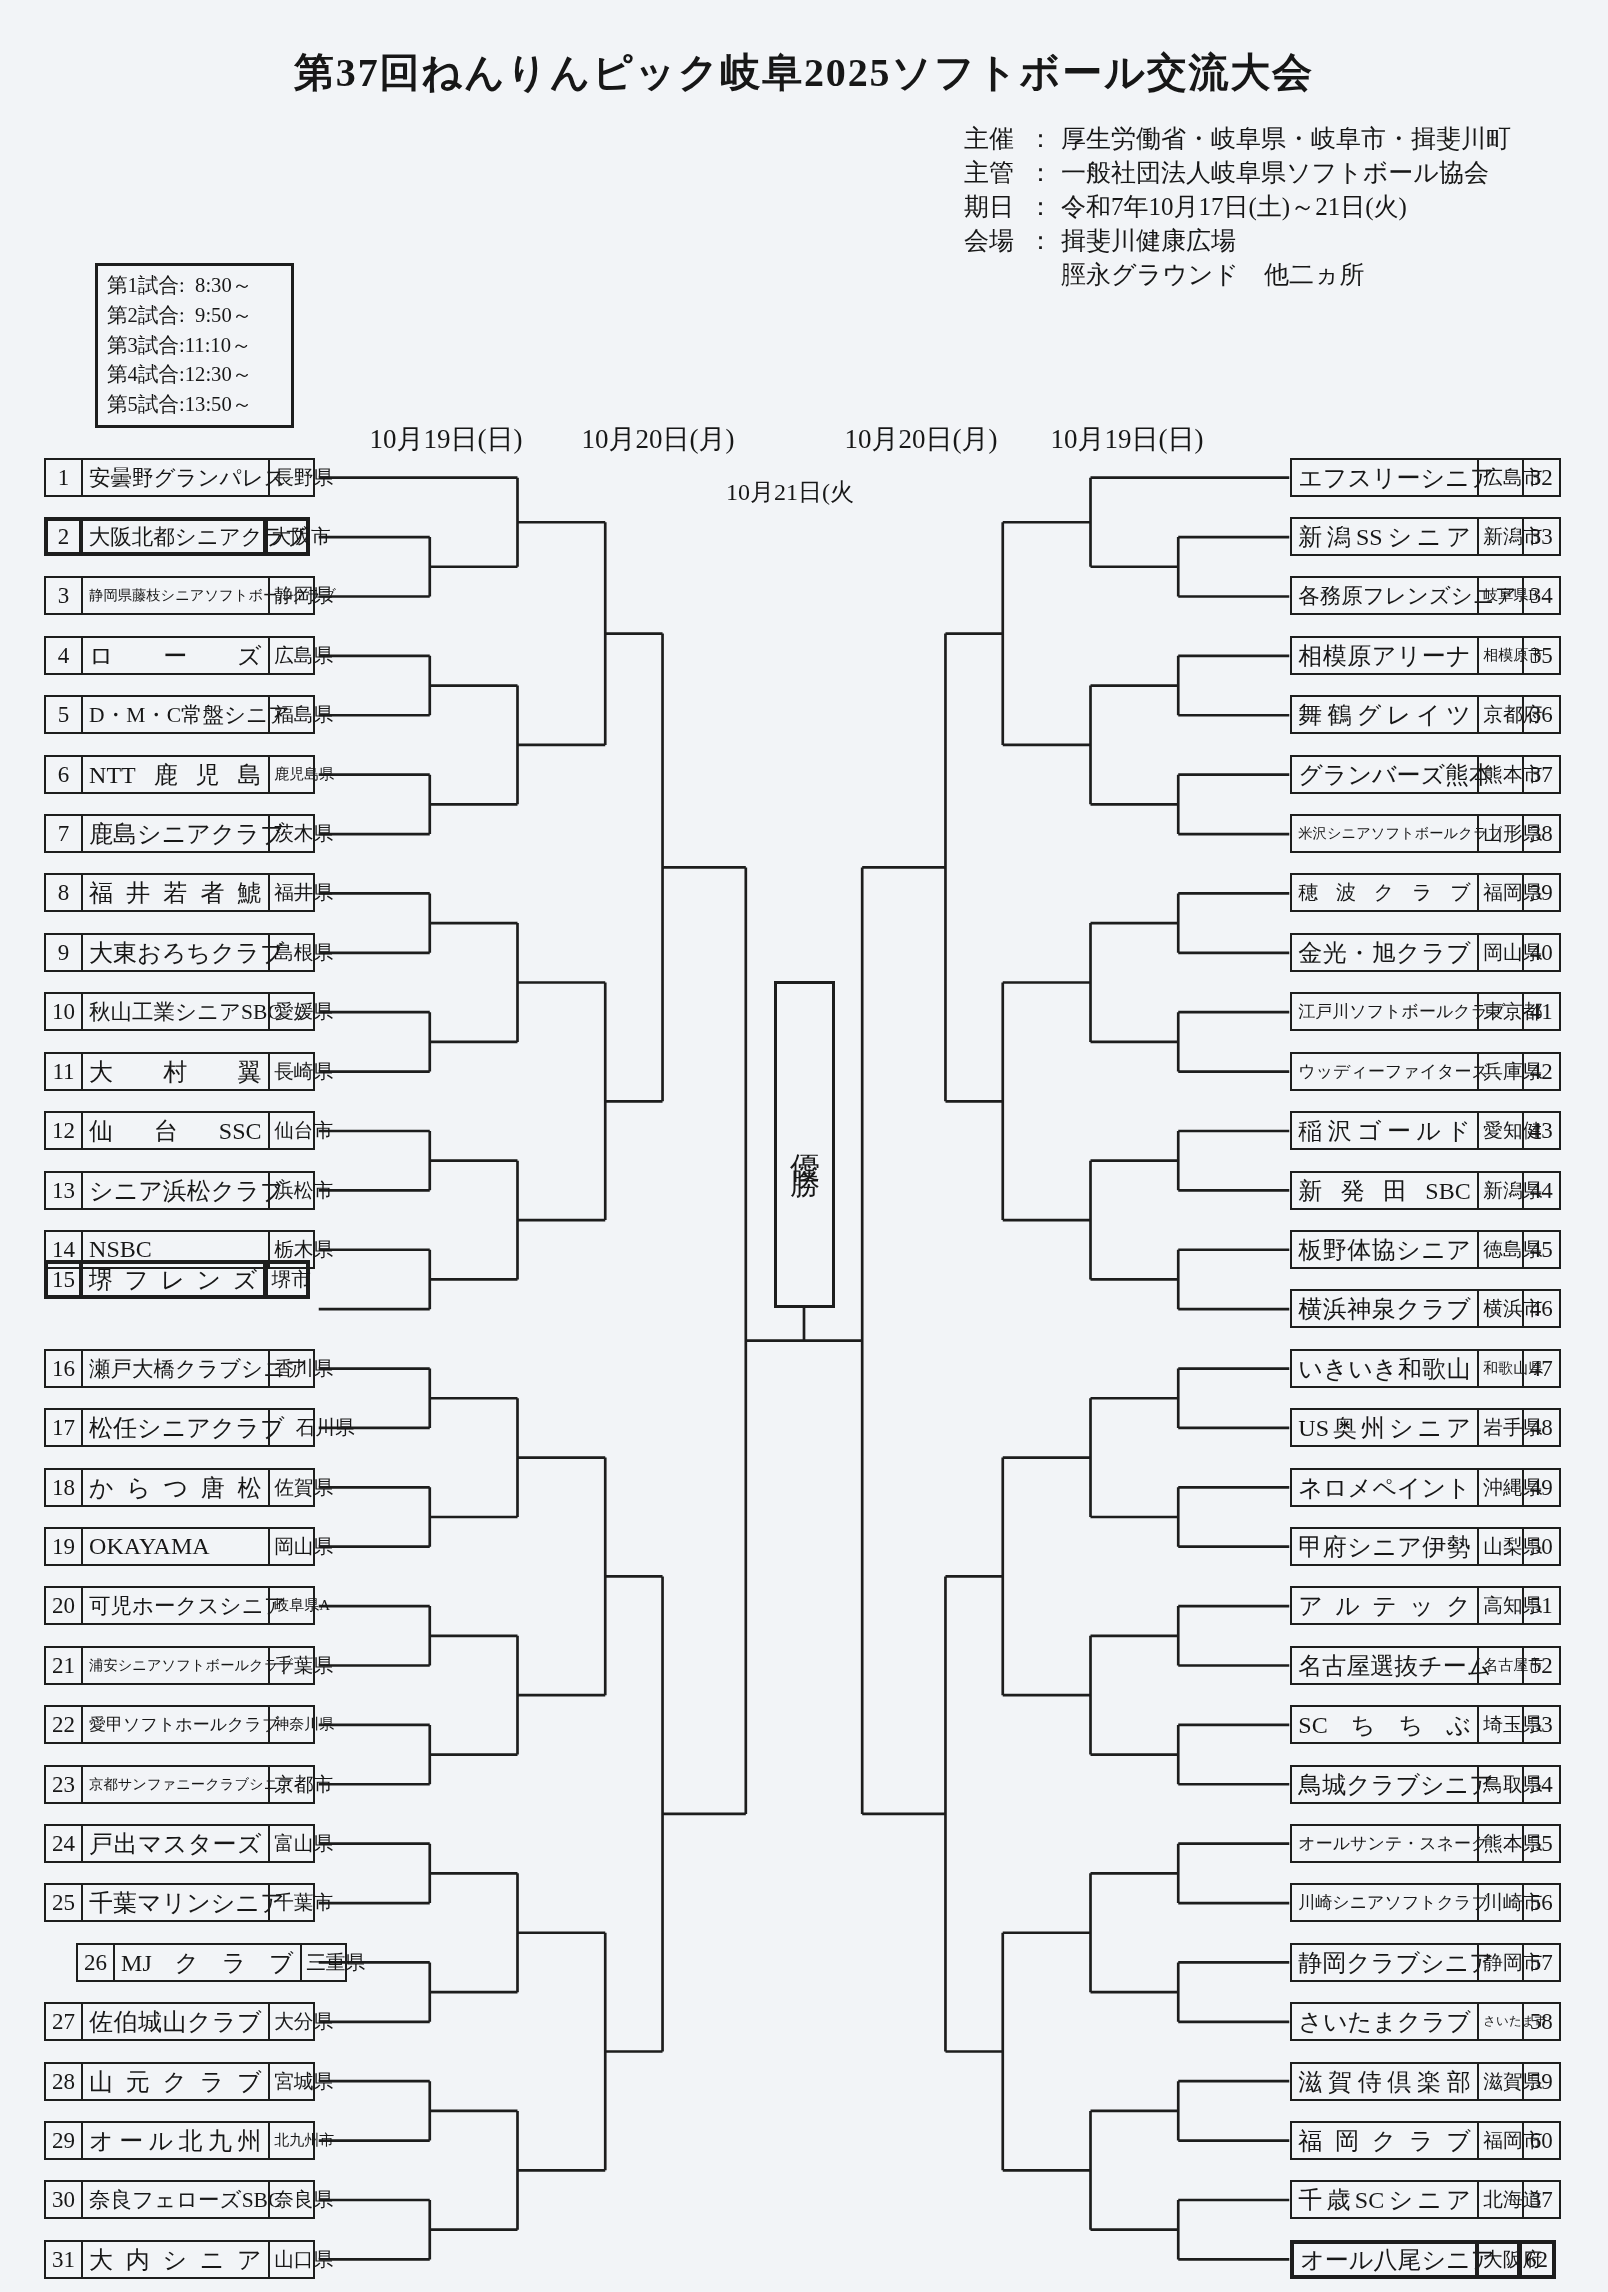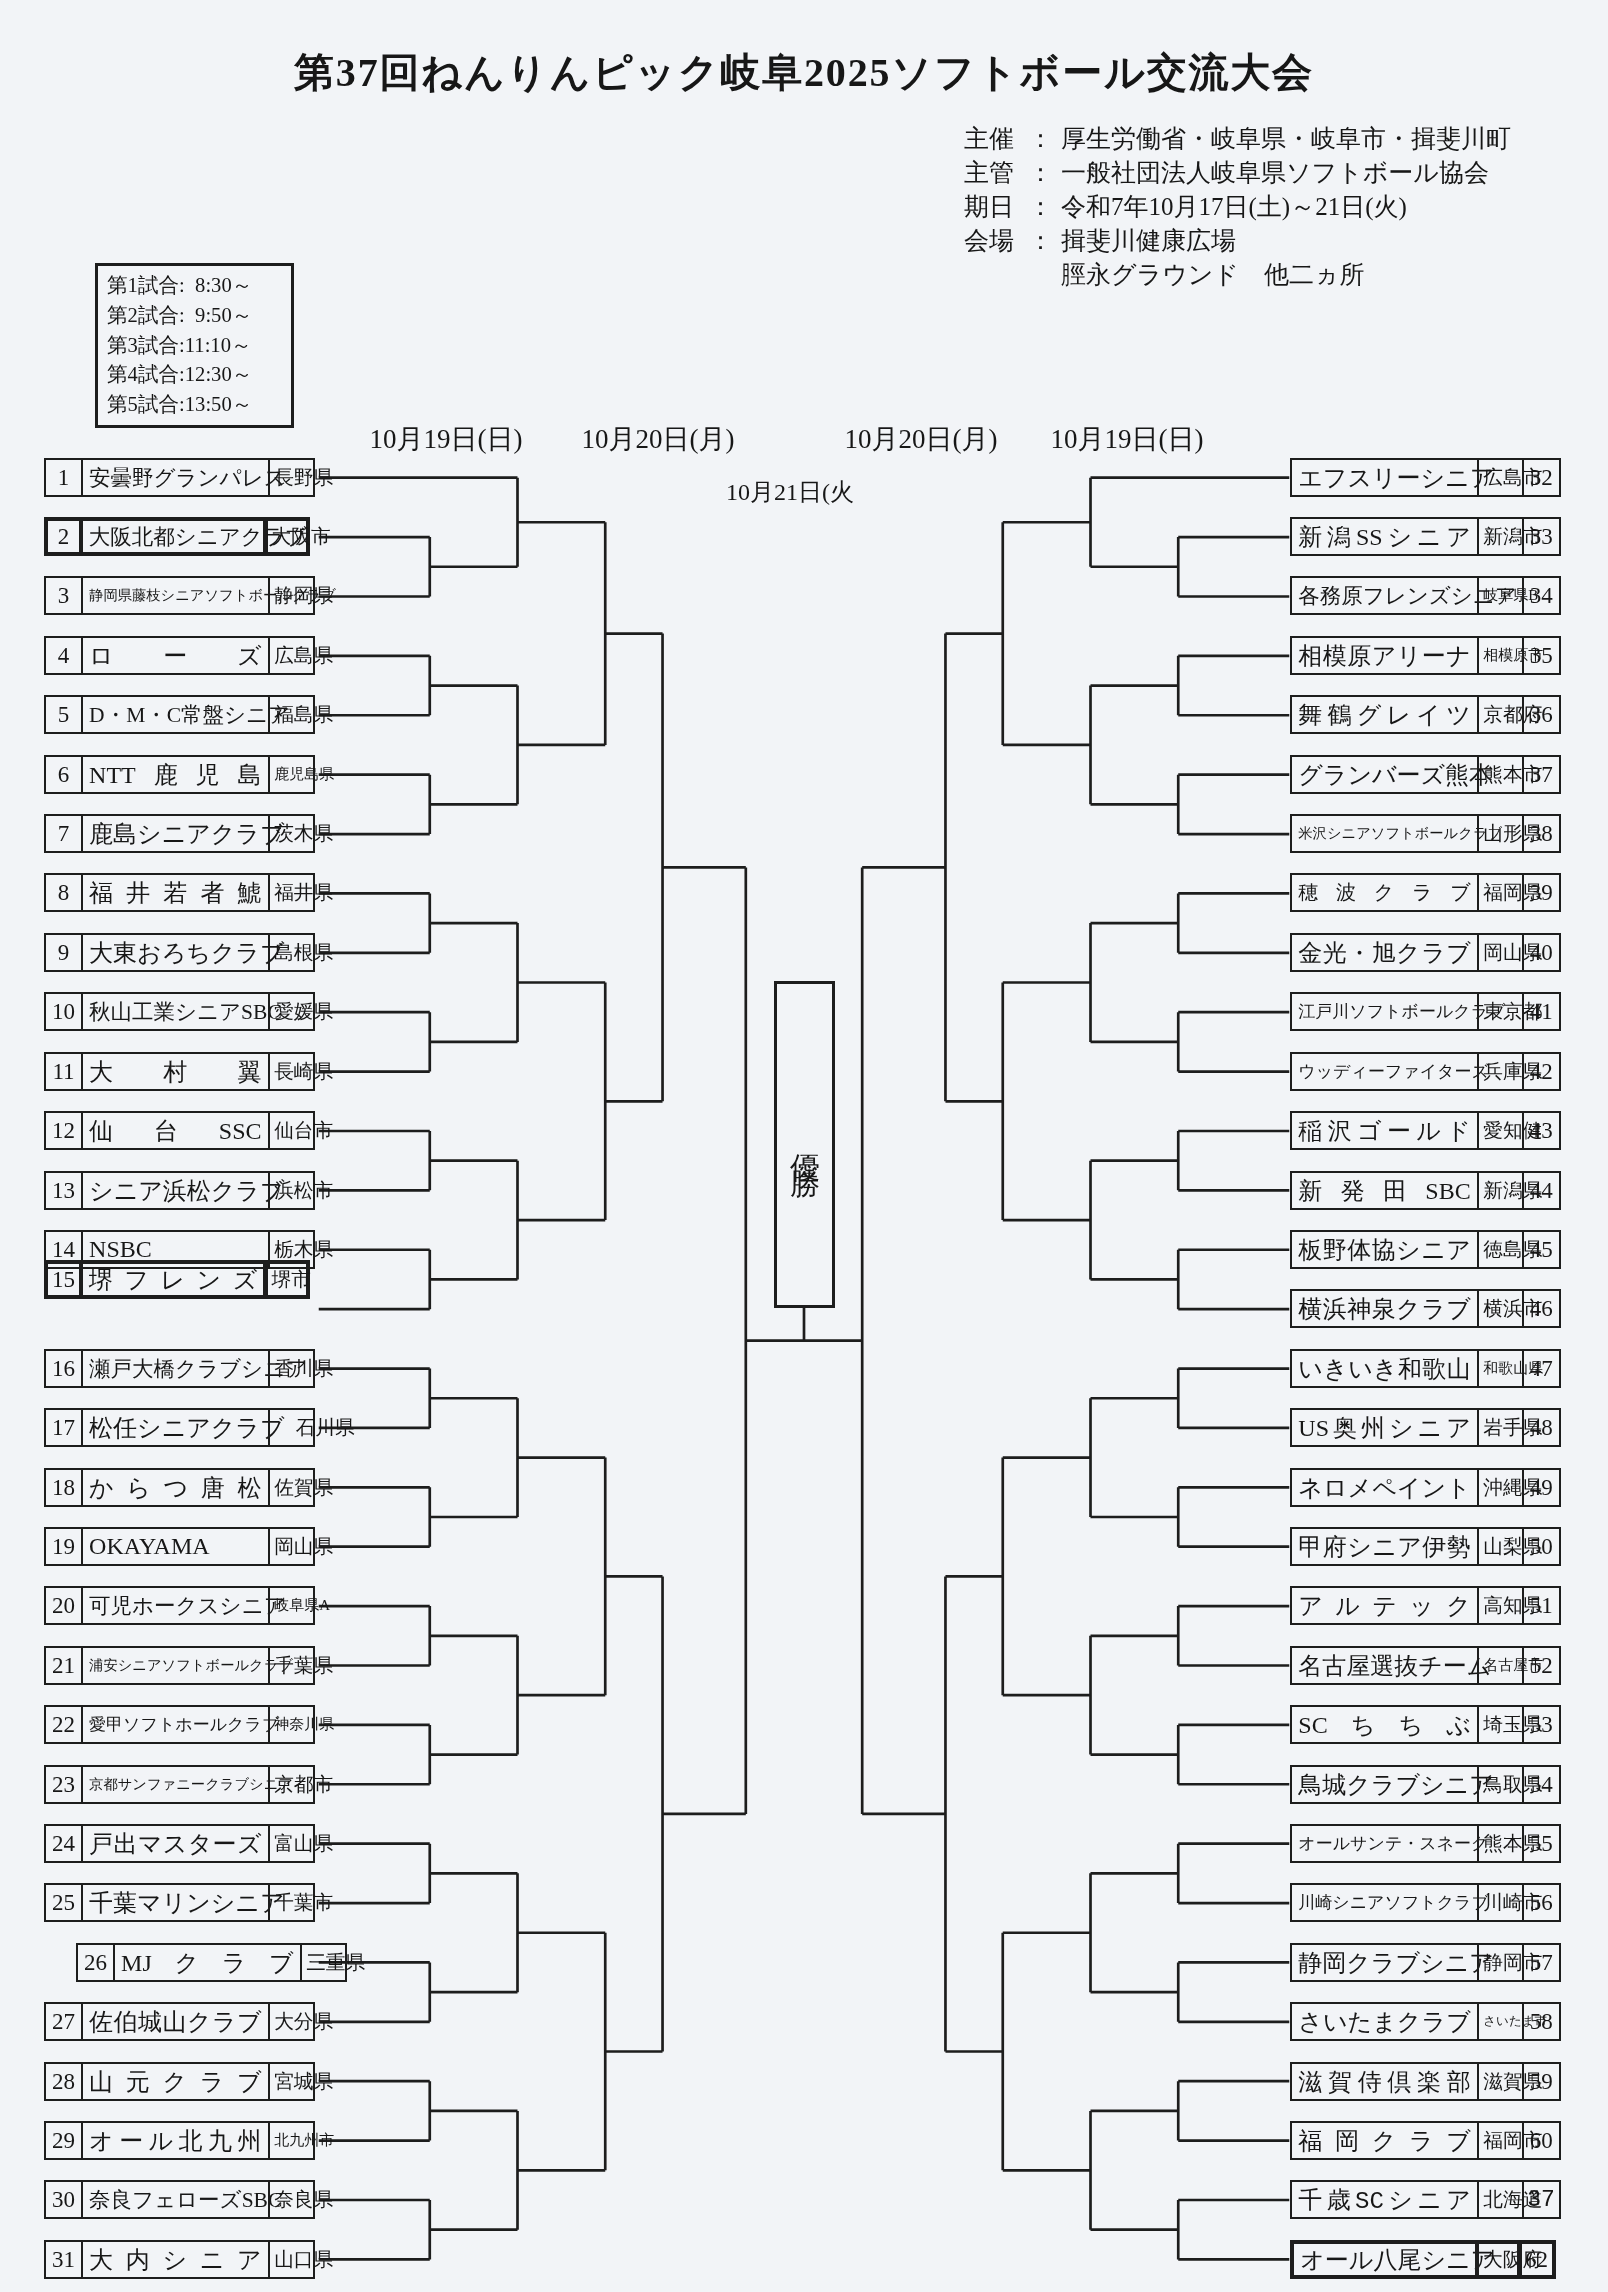--- a/index.html
+++ b/index.html
@@ -758,21 +758,21 @@
       <div class="cell cell-name">
         <span style="font-size: 24px;">福岡クラブ</span>
       </div>
       <div class="cell cell-pref">
         <span style="font-size: 19.7px;">福岡市</span>
       </div>
       <div class="cell cell-num">
         <span>60</span>
       </div>
     </div>
-    <div class="team-row" style="top: 2180px; left: 1290px; font-family: Liberation Mono, monospace;">
+    <div class="team-row" style="top: 2180px; left: 1290px;">
       <div class="cell cell-name">
         <span style="font-size: 24px;">千歳SCシニア</span>
       </div>
       <div class="cell cell-pref">
         <span style="font-size: 19.7px;">北海道</span>
       </div>
       <div class="cell cell-num">
         <span>37</span>
       </div>
     </div>

